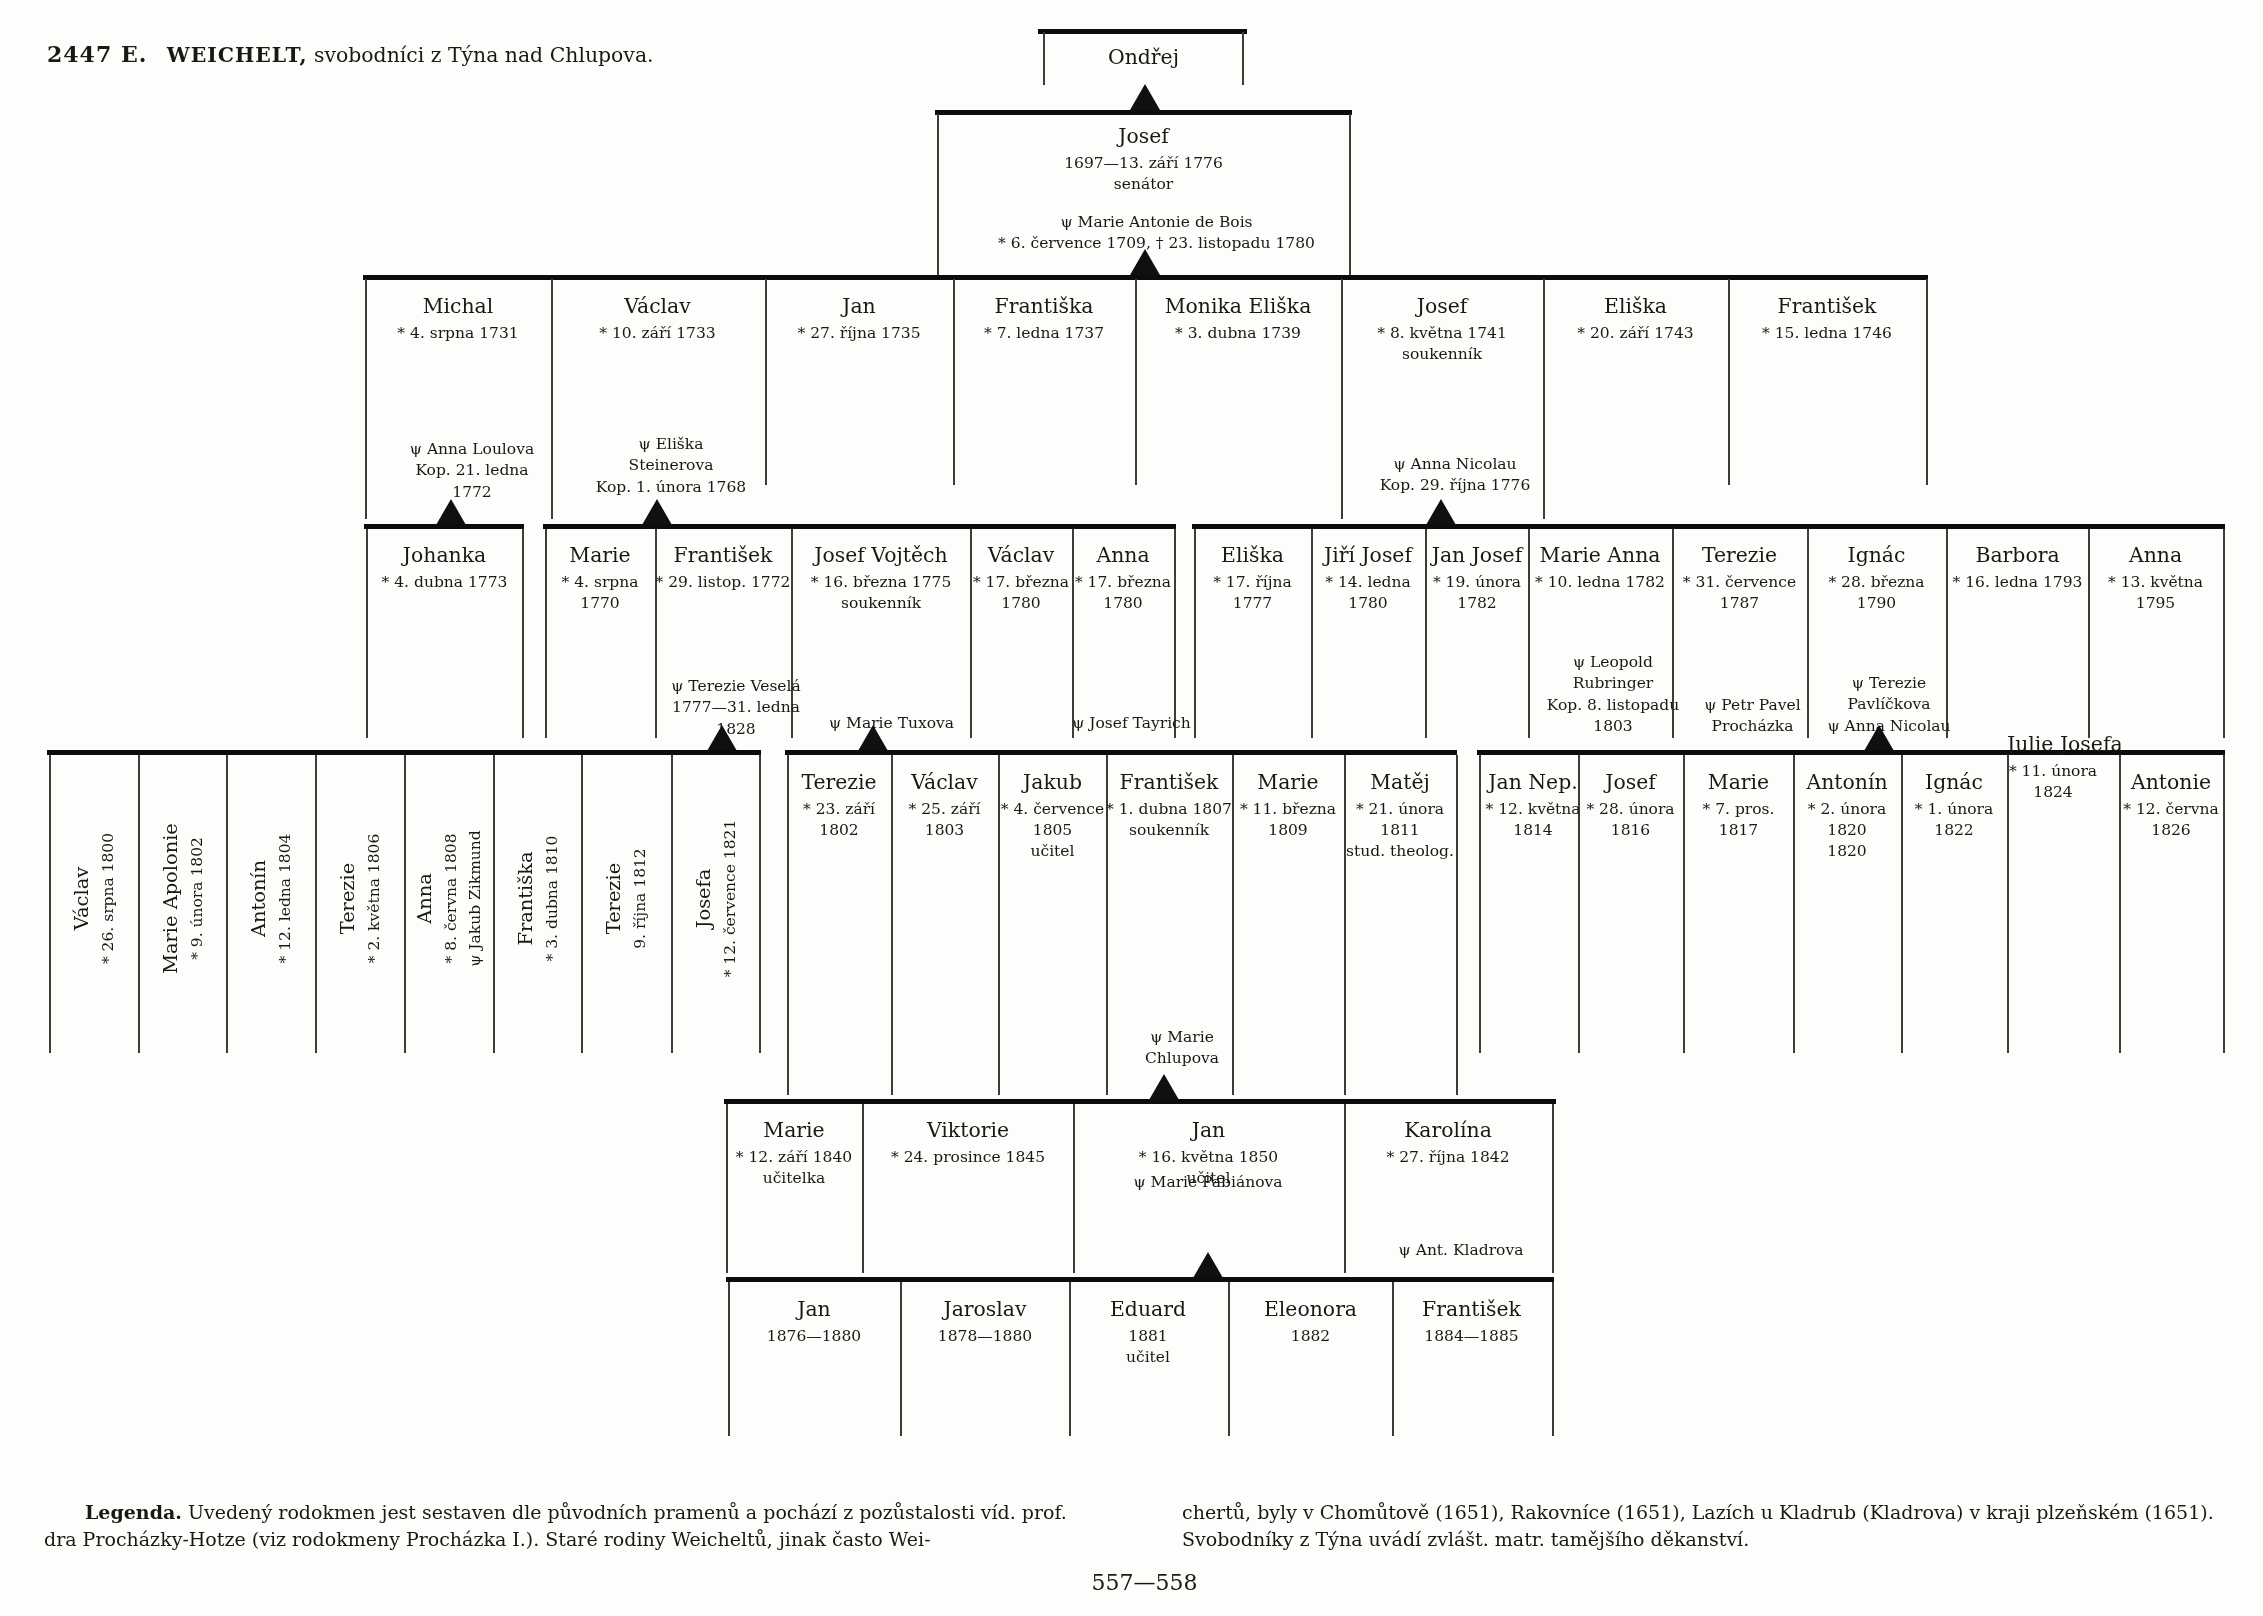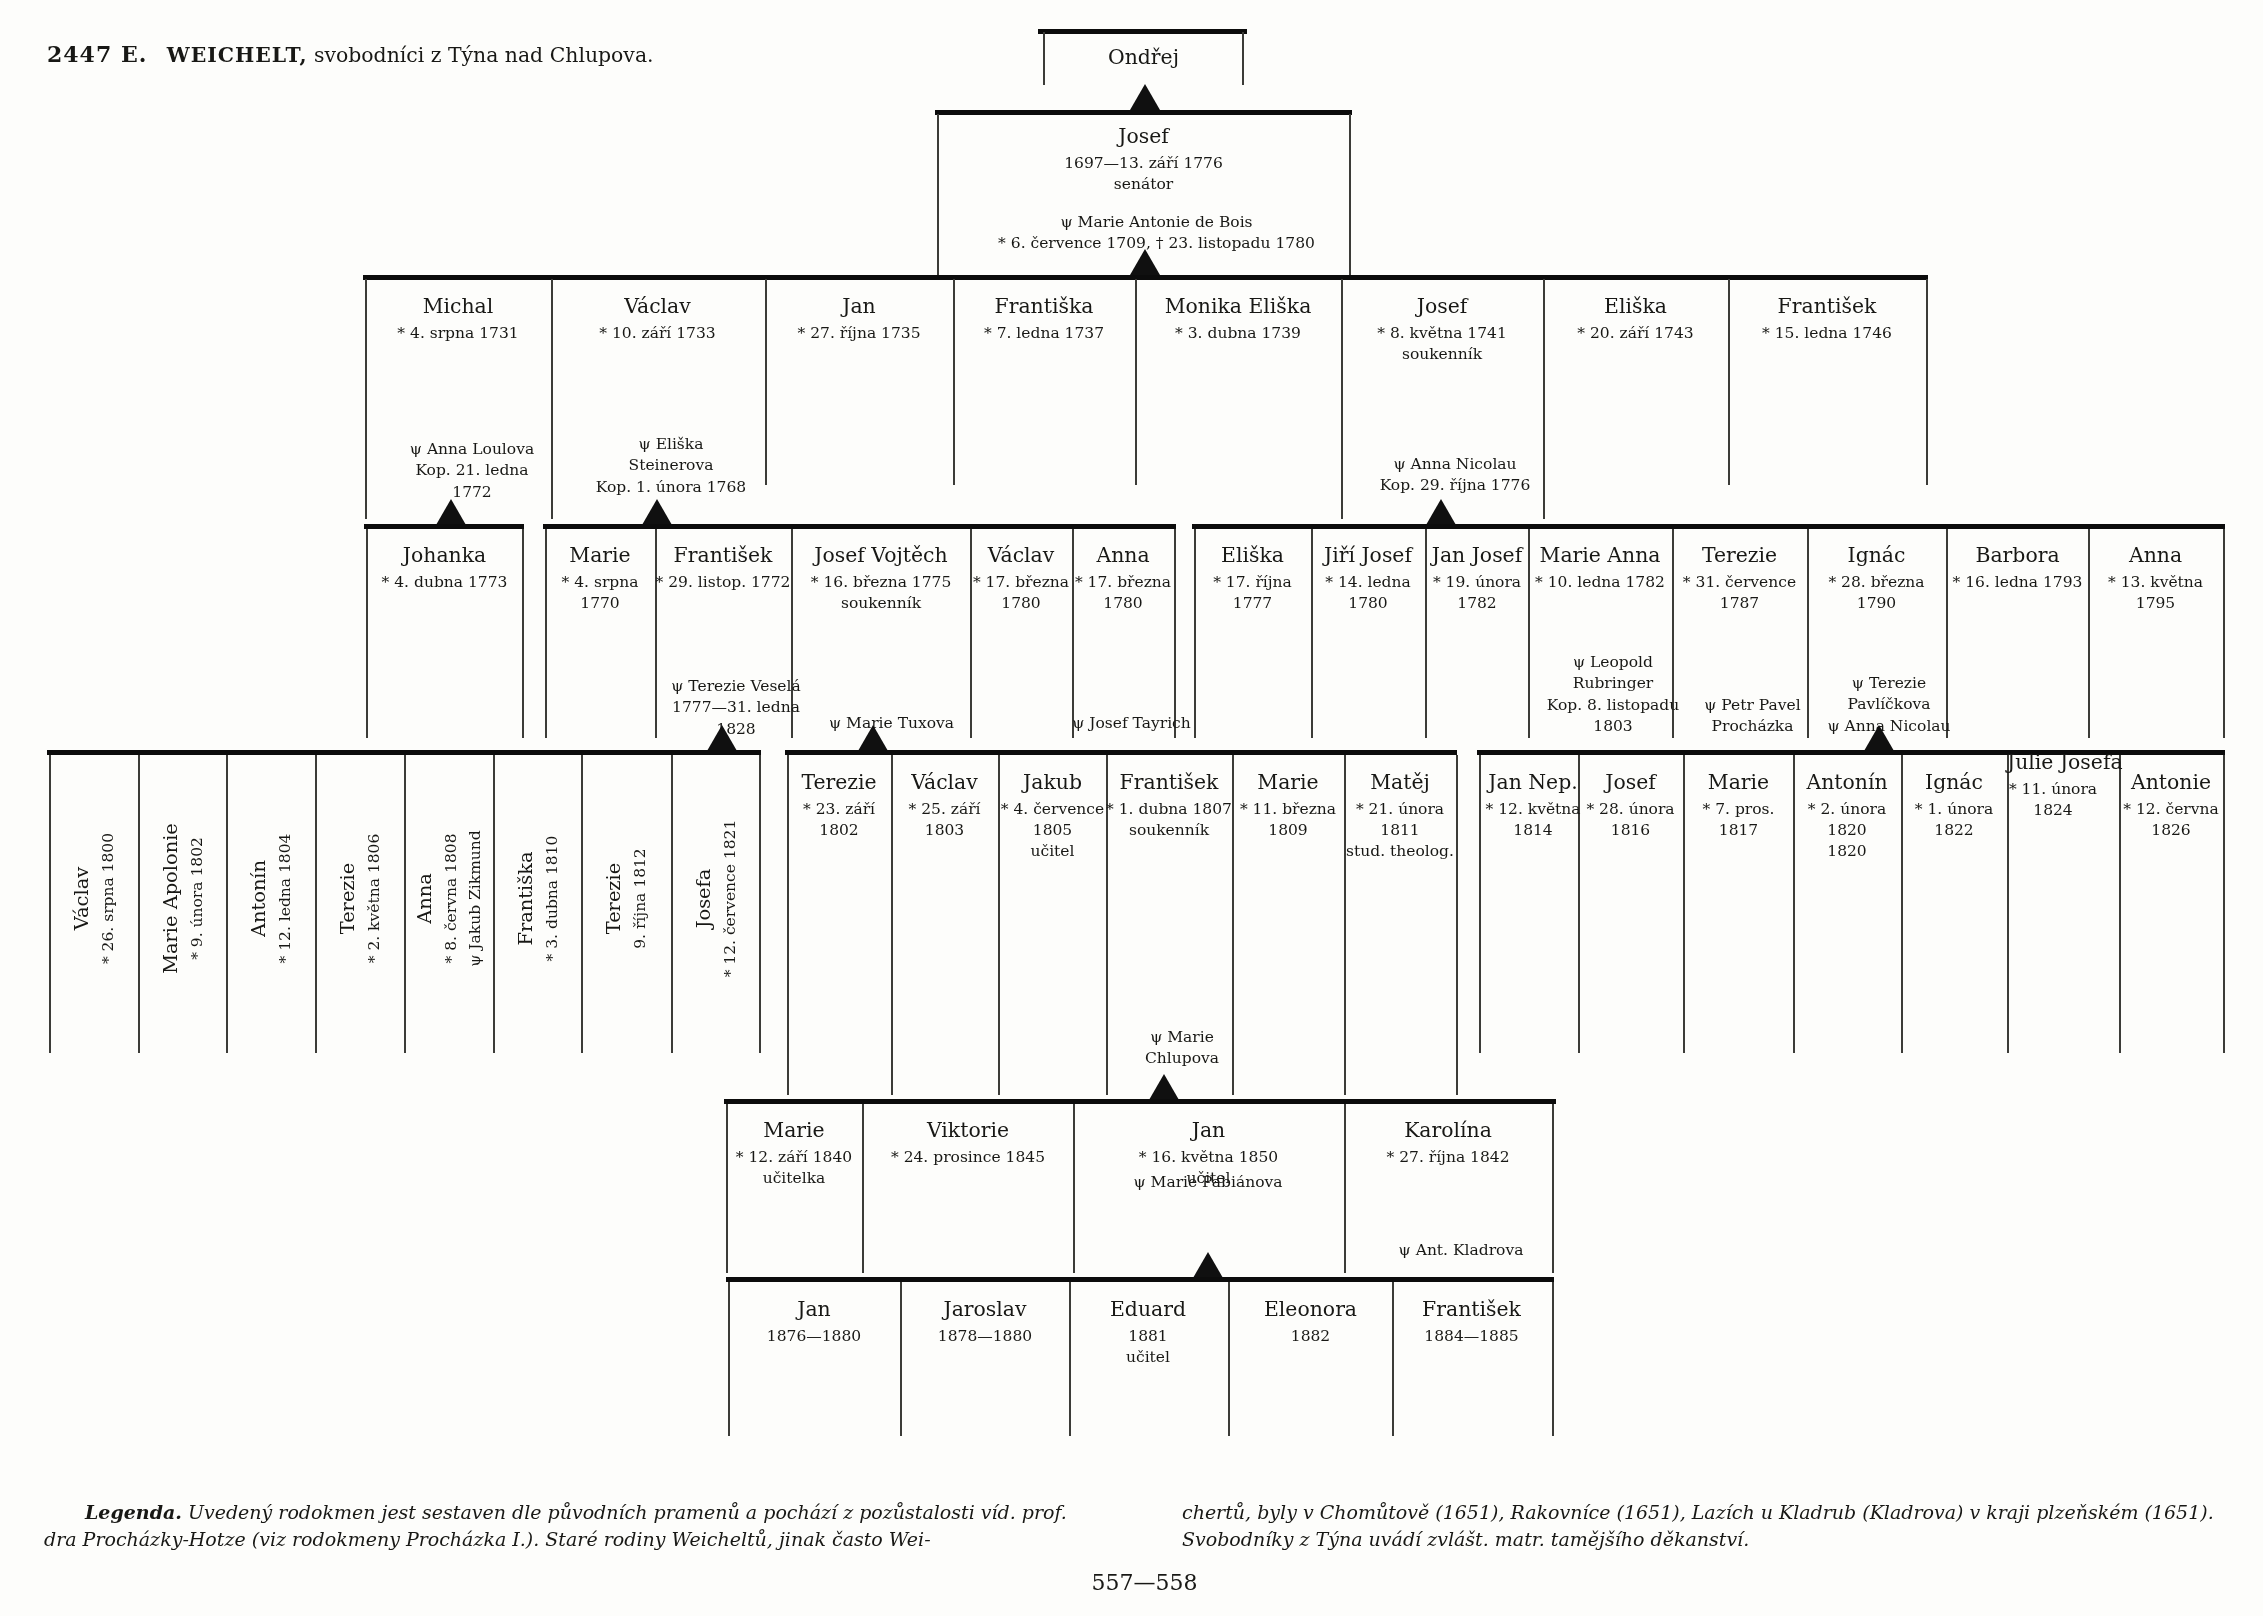--- a/index.html
+++ b/index.html
@@ -15,21 +15,21 @@
   .oc{font-size:15.5px;line-height:1.35;}
   .mar{position:absolute;text-align:center;font-size:15.5px;line-height:1.38;padding-left:13px;}
   .mar span{display:block;}
   .vwrap{position:absolute;width:291px;height:89px;transform:rotate(-90deg);
     display:flex;flex-direction:column;justify-content:center;text-align:center;}
   .vnm{font-size:19.4px;white-space:nowrap;}
   .vdt{font-size:15.5px;white-space:nowrap;margin-top:5.8px;}
   .hdr{position:absolute;left:47px;top:41px;font-size:20.4px;}
   .hdr b{font-size:22px;letter-spacing:1px;}
   .hdr .wname{font-weight:bold;letter-spacing:1px;}
-  .legend{position:absolute;font-size:19px;line-height:1.42;text-align:left;font-style:italic;}
+  .legend{position:absolute;font-size:19px;line-height:1.42;text-align:left;}
   .pageno{position:absolute;left:999px;top:1570px;width:291px;text-align:center;font-size:22px;}
 </style>
 </head>
 <body>
 
 <div class="canvas">
 
   <div class="hdr">
     <b>2447 E.</b>&nbsp;&nbsp;
     <span class="wname">WEICHELT,</span>
@@ -347,21 +347,21 @@
   </div>
   <div class="p" style="left:1793px;top:770px;width:108px">
     <div class="nm">Antonín</div>
     <div class="dt">* 2. února 1820</div>
     <div class="oc">1820</div>
   </div>
   <div class="p" style="left:1901px;top:770px;width:106px">
     <div class="nm">Ignác</div>
     <div class="dt">* 1. února 1822</div>
   </div>
-  <div class="p" style="left:2007px;top:750px;width:92px">
+  <div class="p" style="left:2007px;top:732px;width:92px">
     <div class="nm">Julie Josefa</div>
     <div class="dt">* 11. února 1824</div>
   </div>
   <div class="p" style="left:2119px;top:770px;width:104px">
     <div class="nm">Antonie</div>
     <div class="dt">* 12. června 1826</div>
   </div>
 
   <div class="tri" style="left:1149px;top:1074px"></div>
   <div class="bar" style="left:724px;top:1099px;width:832px"></div>

